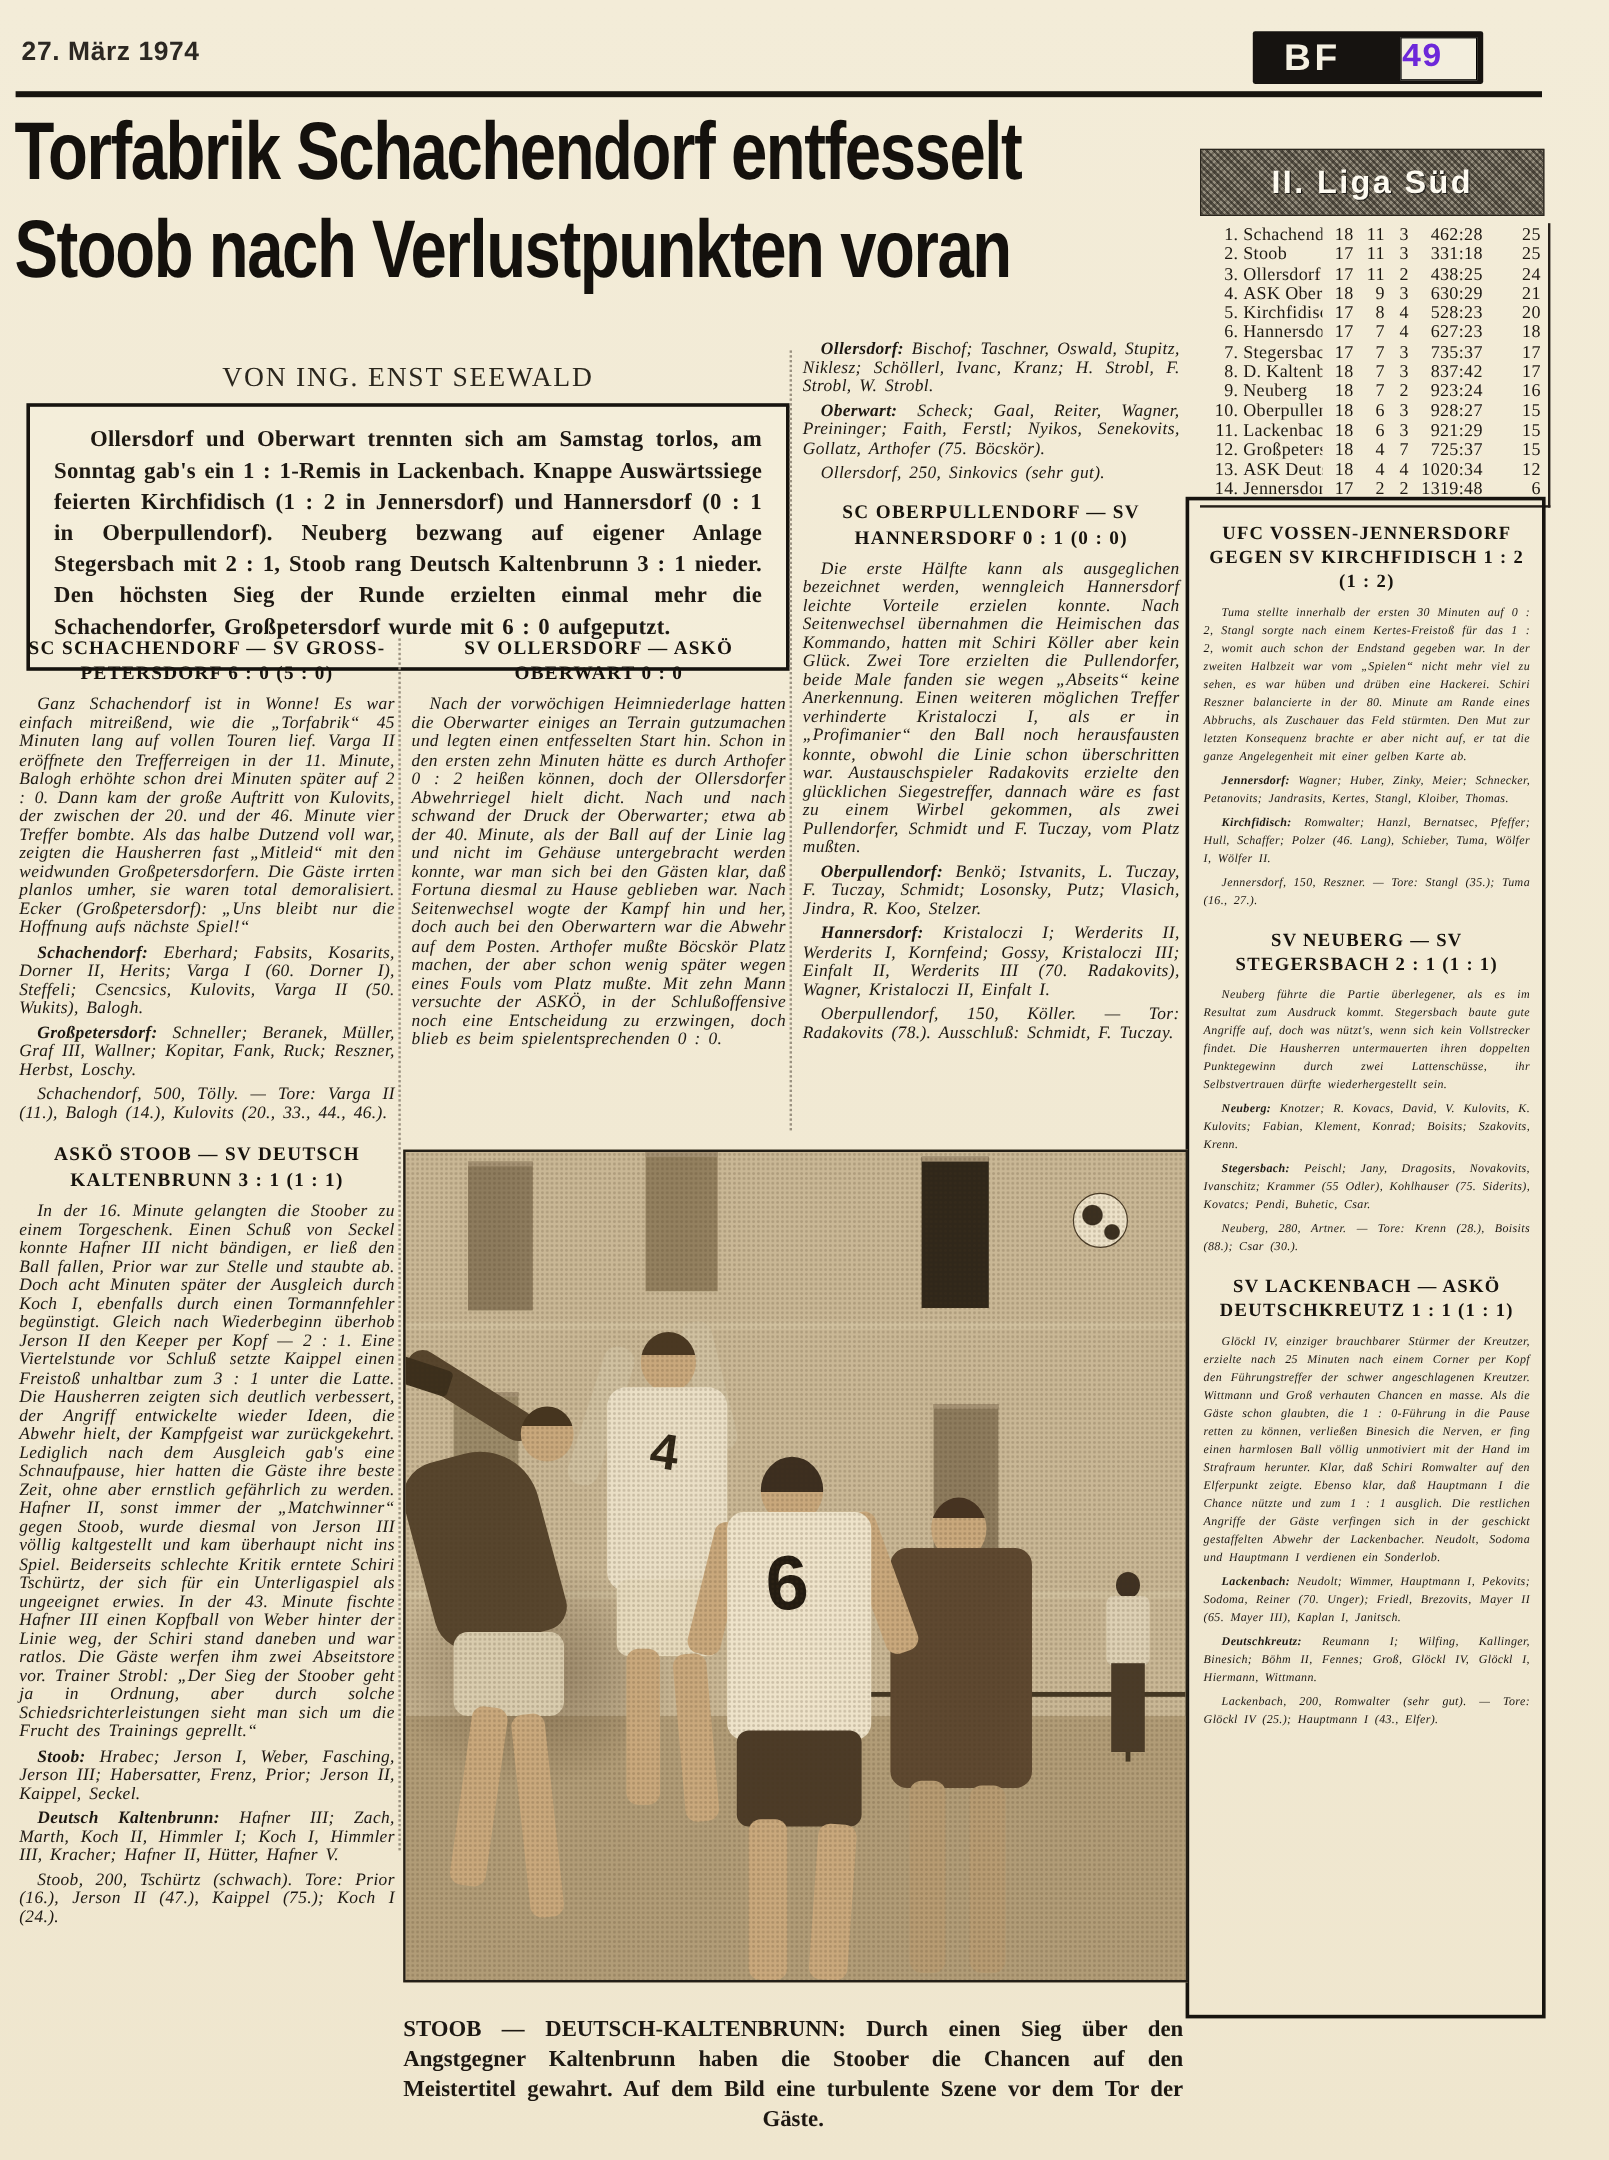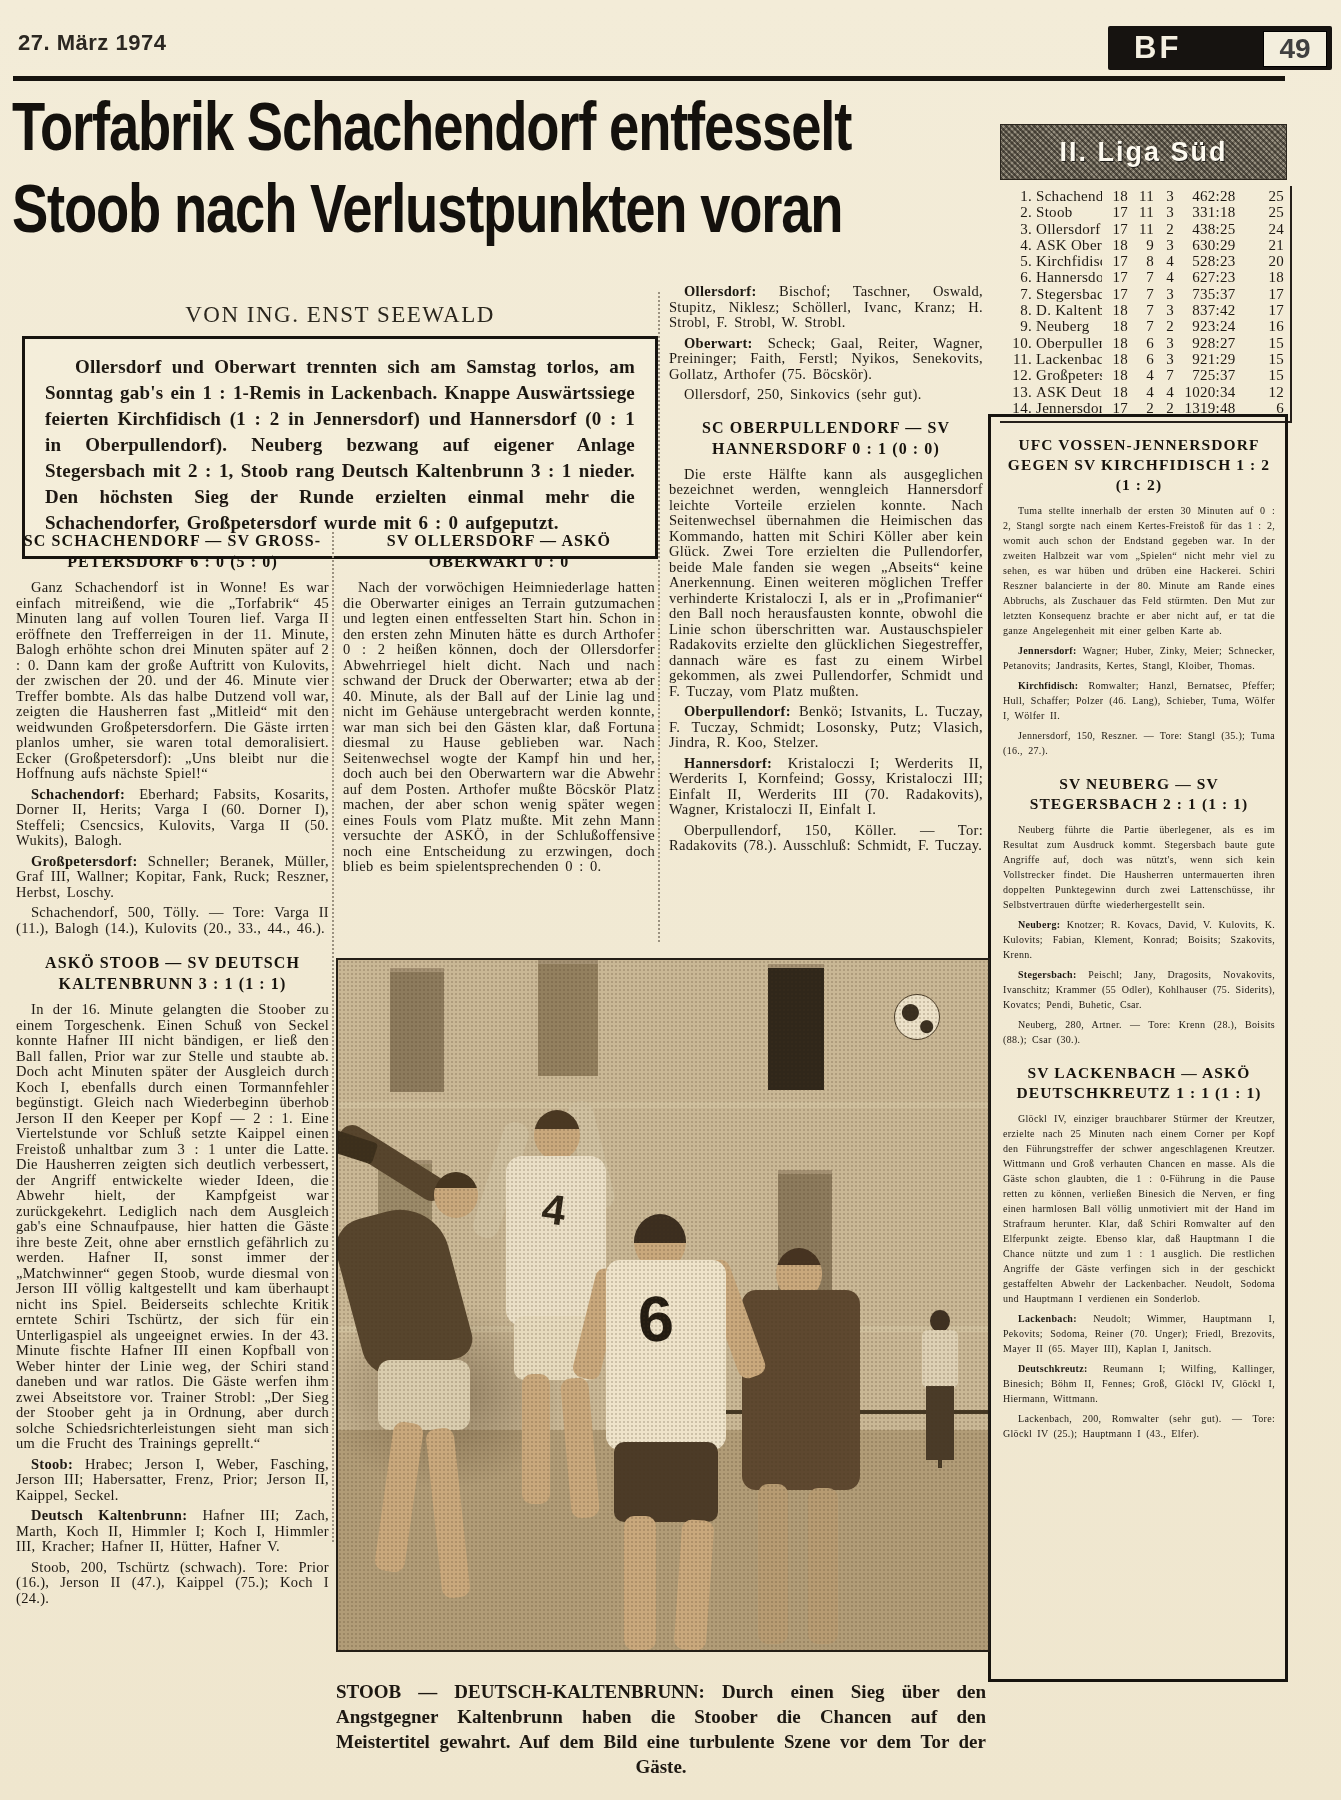--- a/index.html
+++ b/index.html
@@ -2,25 +2,25 @@
 <html><head>
 <meta charset="utf-8">
 <style>
   html,body{margin:0;padding:0;background:#d9d0b8;}
   .page{position:relative;width:1341px;height:1800px;margin:0 auto;overflow:hidden;
         background:linear-gradient(180deg,#f3ecd8 0%,#f1e9d3 55%,#efe6ce 100%);
         font-family:"Liberation Serif",serif;color:#1d1812;}
   
   .date{position:absolute;left:18px;top:30px;font-family:"Liberation Sans",sans-serif;
         font-weight:bold;font-size:22px;color:#2c2822;letter-spacing:.5px;}
-  .badge{position:absolute;left:1108px;top:26px;width:224px;height:44px;background:#161310;border-radius:2px;}
+  .badge{position:absolute;left:1044px;top:26px;width:192px;height:44px;background:#161310;border-radius:2px;}
   .badge .bf{position:absolute;left:26px;top:0;line-height:44px;font-family:"Liberation Sans",sans-serif;
         font-weight:bold;font-size:31px;letter-spacing:3px;color:#f4efe0;}
   .badge .pagenum{position:absolute;right:5px;top:5px;width:62px;height:34px;background:#f3eedd;border:1px solid #000;
-        font-family:Liberation Sans, sans-serif;font-weight:bold;font-size:28px;line-height:34px;text-align:center;color:#404040;}
+        font-family:Liberation Mono, monospace;font-weight:bold;font-size:28px;line-height:34px;color:#6d28d9;}
   .rule{position:absolute;left:13px;top:76px;width:1272px;height:5px;background:#17140f;}
   
   .headline{position:absolute;left:12px;white-space:nowrap;font-family:"Liberation Sans",sans-serif;
         font-weight:bold;font-size:68px;line-height:80px;letter-spacing:-1.5px;color:#14110d;
         transform:scaleX(.80);transform-origin:left top;}
   .l1{top:86px;} .l2{top:168px;}
   .byline{position:absolute;left:30px;top:302px;width:620px;text-align:center;
         font-family:Liberation Serif, serif;font-size:23px;letter-spacing:1.5px;color:#2b271e;}
   
   .leadbox{position:absolute;left:22px;top:336px;width:636px;border:3px solid #17140f;
@@ -29,21 +29,21 @@
         text-indent:30px;word-spacing:2px;letter-spacing:.2px;}
   
   .col{position:absolute;}
   .col1{left:16px;top:524px;width:313px;}
   .col2{left:343px;top:524px;width:312px;}
   .col3{left:669px;top:284px;width:314px;}
   .ahead{margin:6px 0 8px;text-align:center;font-size:16px;line-height:21px;font-weight:bold;
         letter-spacing:1.1px;color:#17130d;}
   .article + .article .ahead{margin-top:16px;}
   .para{margin:0 0 5px;text-align:justify;text-indent:15px;font-size:14.5px;line-height:15.5px;
-        word-spacing:2.5px;letter-spacing:.3px;}
+        word-spacing:2.5px;letter-spacing:.3px;font-style:italic;}
   .plead{font-weight:bold;}
   .sep{position:absolute;width:0;border-left:2px dotted #9a9180;}
   .sep-a{left:332px;top:532px;height:1010px;}
   .sep-b{left:658px;top:292px;height:650px;}
   
   .liga-bar{position:absolute;left:1000px;top:124px;width:285px;height:54px;background-color:#6f685a;
         background-image:repeating-linear-gradient(45deg,rgba(30,26,20,.55) 0 2px,transparent 2px 4px),
                          repeating-linear-gradient(-45deg,rgba(243,236,216,.28) 0 2px,transparent 2px 4px);
         border:1px solid #2a251d;text-align:center;}
   .liga-bar span{font-family:"Liberation Sans",sans-serif;font-weight:bold;font-size:27px;line-height:54px;

